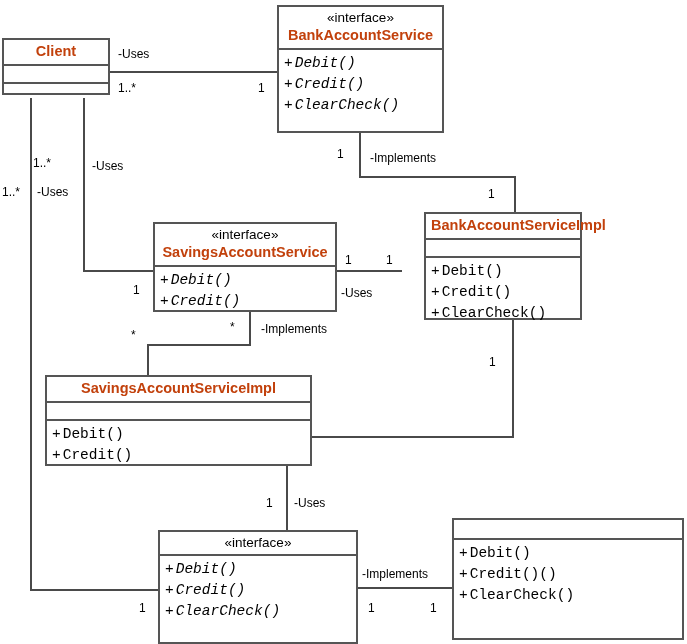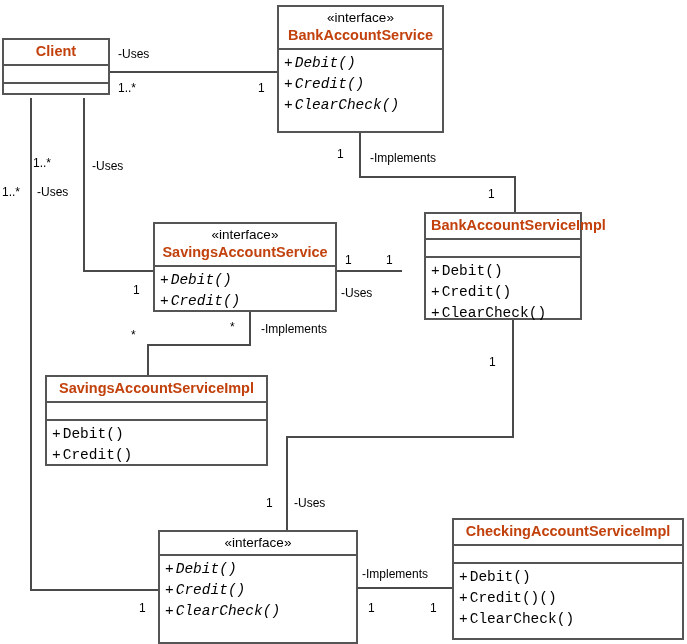--- a/index.html
+++ b/index.html
@@ -152,21 +152,21 @@
       <span class="cls-name">BankAccountServiceImpl</span>
     </div>
     <div class="cmp cmp-empty"></div>
     <div class="cmp cmp-ops">
       <div class="op"><span class="vis">+</span><span>Debit()</span></div>
       <div class="op"><span class="vis">+</span><span>Credit()</span></div>
       <div class="op"><span class="vis">+</span><span>ClearCheck()</span></div>
     </div>
   </div>
 
-  <div class="uml-class" style="left:45px; top:375px; width:223px; height:91px;">
+  <div class="uml-class" style="left:45px; top:375px; width:267px; height:91px;">
     <div class="cmp cmp-head">
       <span class="cls-name">SavingsAccountServiceImpl</span>
     </div>
     <div class="cmp cmp-empty"></div>
     <div class="cmp cmp-ops">
       <div class="op"><span class="vis">+</span><span>Debit()</span></div>
       <div class="op"><span class="vis">+</span><span>Credit()</span></div>
     </div>
   </div>
 
@@ -175,23 +175,20 @@
       <span class="stereotype">«interface»</span>
     </div>
     <div class="cmp cmp-ops">
       <div class="op"><span class="vis">+</span><span>Debit()</span></div>
       <div class="op"><span class="vis">+</span><span>Credit()</span></div>
       <div class="op"><span class="vis">+</span><span>ClearCheck()</span></div>
     </div>
   </div>
 
   <div class="uml-class" style="left:452px; top:518px; width:232px; height:122px;">
-    <div class="cmp cmp-head">
-      <span class="cls-name">CheckingAccountServiceImpl</span>
-    </div>
     <div class="cmp cmp-empty"></div>
     <div class="cmp cmp-ops">
       <div class="op"><span class="vis">+</span><span>Debit()</span></div>
       <div class="op"><span class="vis">+</span><span>Credit()()</span></div>
       <div class="op"><span class="vis">+</span><span>ClearCheck()</span></div>
     </div>
   </div>
 
   <span class="lbl" style="left:118px; top:46px;">-Uses</span>
   <span class="lbl" style="left:118px; top:80px;">1..*</span>

